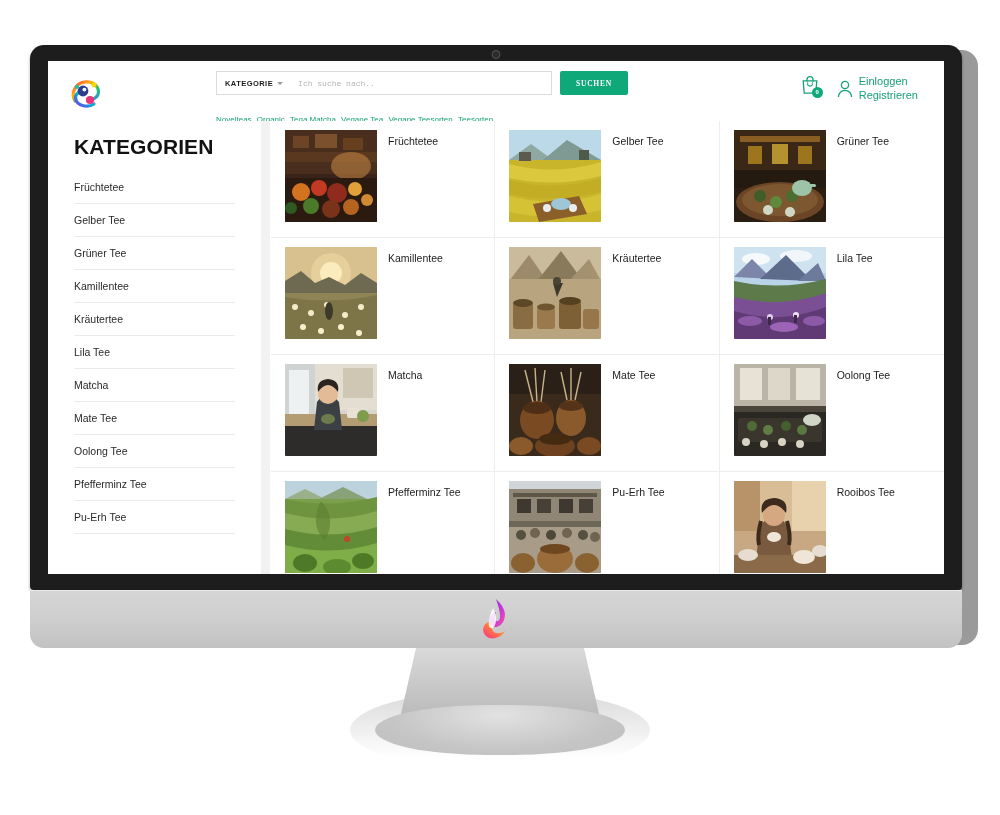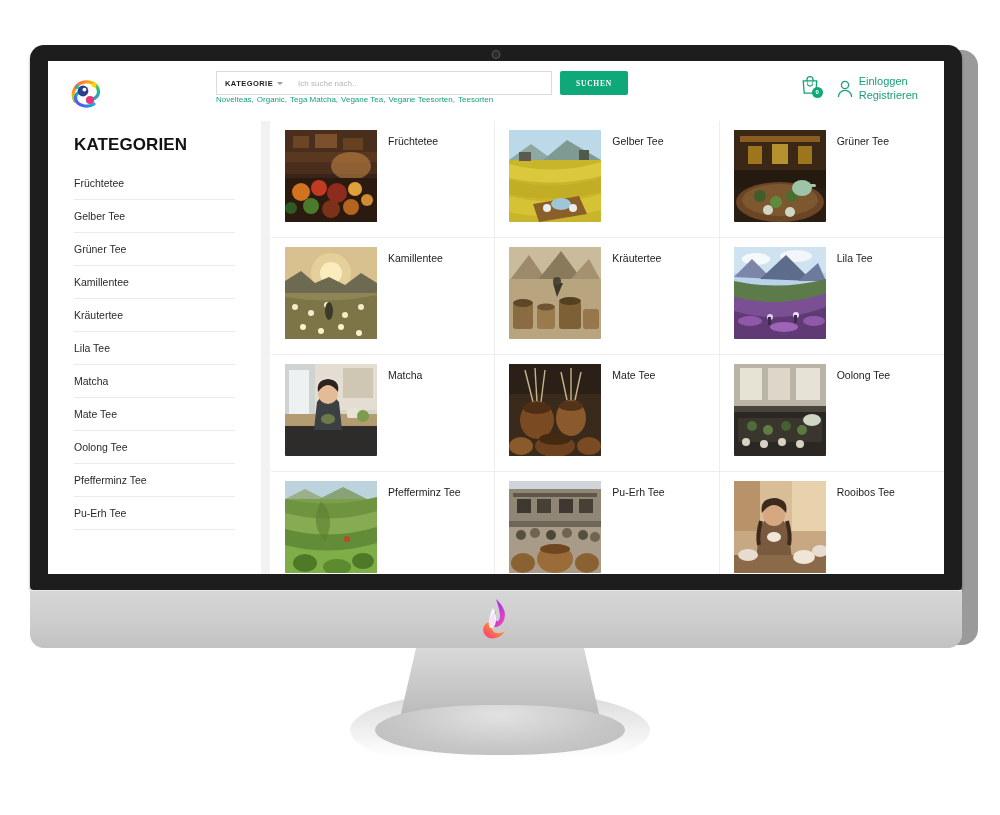--- a/index.html
+++ b/index.html
@@ -137,41 +137,41 @@
     width: 0; height: 0;
     border-left: 3px solid transparent;
     border-right: 3px solid transparent;
     border-top: 3px solid #9a9a9a;
   }
   #search-input {
     flex: 1 1 auto;
     border: 0; outline: 0;
     font-size: 8px;
     color: #9f9f9f;
-    font-family: Liberation Sans, sans-serif;
+    font-family: Liberation Mono, monospace;
     background: transparent;
     padding-left: 6px;
   }
   #search-input::placeholder { color: #b4b4b4; }
   #search-button {
     flex: 0 0 68px;
     height: 24px;
     margin-left: 8px;
     background: #0fa878;
     color: #fff;
     border: 0;
     font-size: 7.5px;
     font-weight: bold;
     letter-spacing: .8px;
     cursor: pointer;
     font-family: Liberation Serif, serif;
     border-radius: 2px;
   }
   #quick-links {
-    margin-top: 0;
+    margin-top: 20px;
     display: flex;
     gap: 3px;
     flex-wrap: wrap;
   }
   .quick-link {
     font-size: 8px;
     color: #17a178;
     text-decoration: none;
     white-space: nowrap;
     cursor: pointer;
@@ -206,21 +206,21 @@
   #content { display: flex; height: 453px; }
 
   #sidebar {
     flex: 0 0 222px;
     padding: 14px 26px 0 26px;
     background: #fff;
     border-right: 9px solid #f2f2f2;
     overflow: hidden;
   }
   #sidebar-title {
-    font-size: 17px;
+    font-size: 21px;
     font-weight: bold;
     color: #121212;
     letter-spacing: .1px;
     margin-bottom: 22px;
   }
   .cat-item {
     font-size: 10.5px;
     color: #2a2a2a;
     padding: 0 0 10px 0;
     margin-bottom: 10px;

